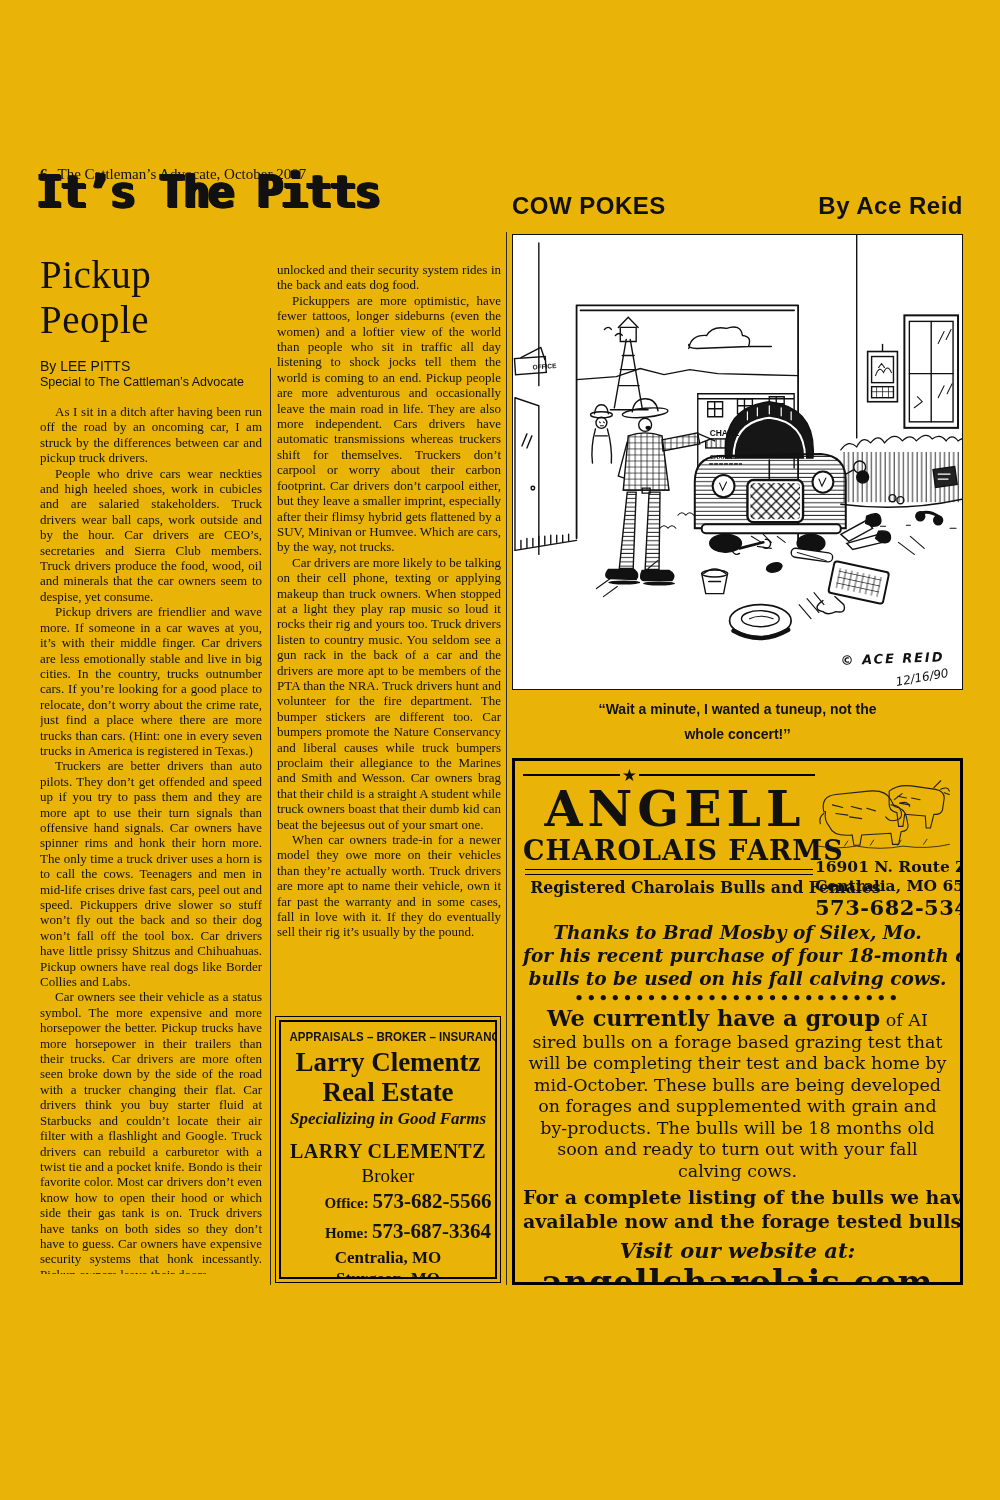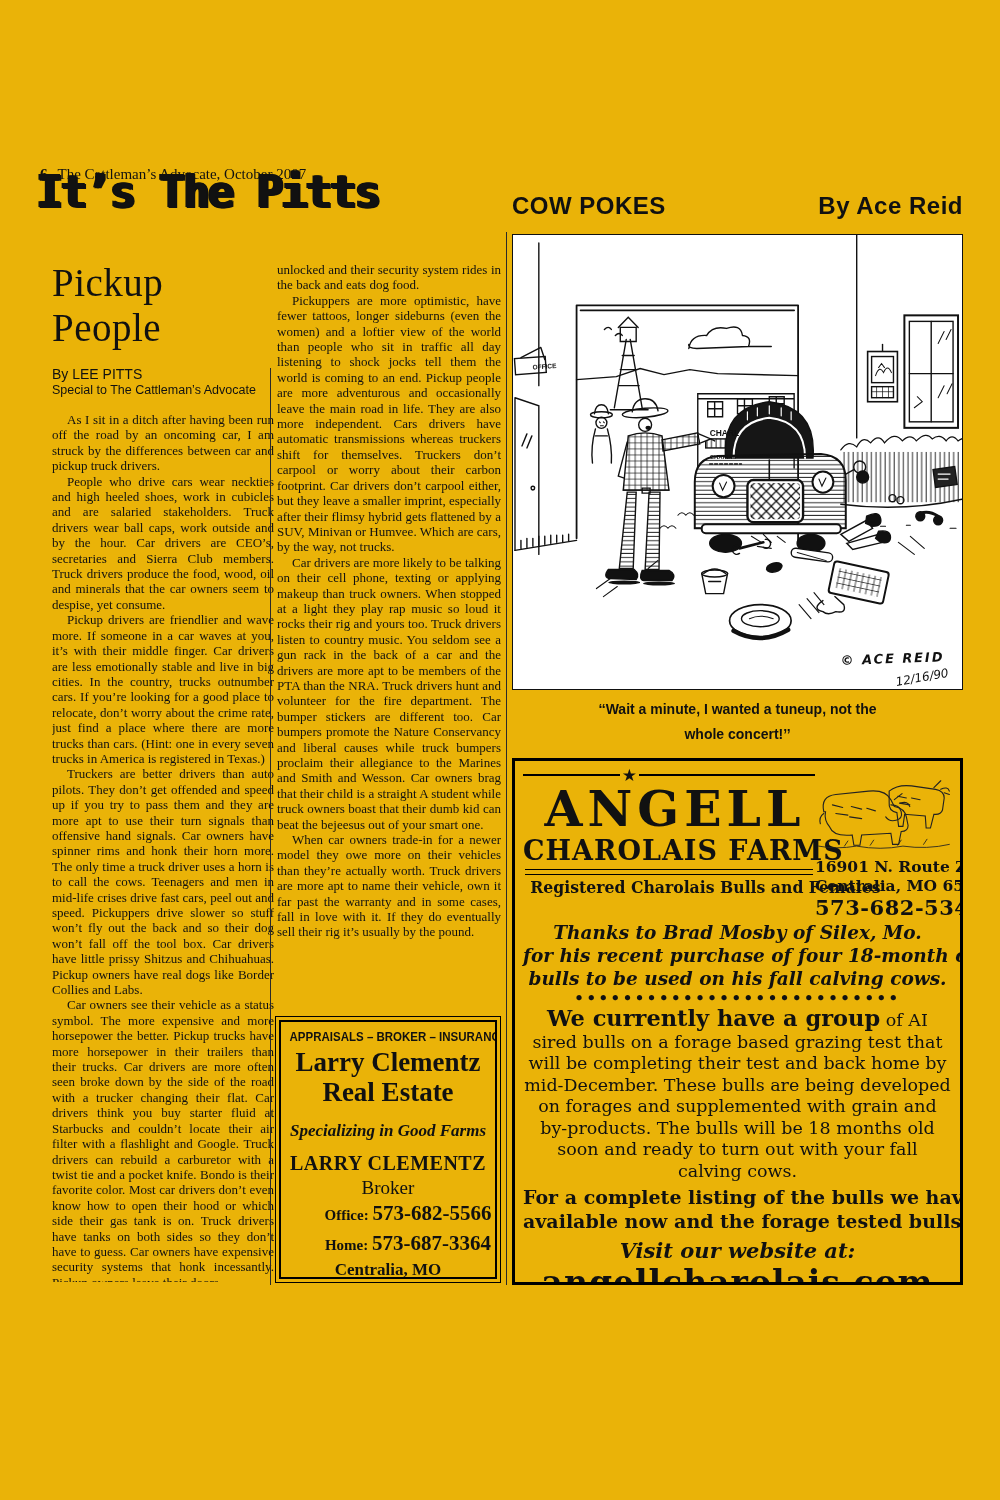--- a/index.html
+++ b/index.html
@@ -9,39 +9,39 @@
 
   
   .folio{left:40px;top:166px;width:470px;font-size:15px;}
   .folio .pgno{font-weight:bold;margin-right:10px;}
   .main-title{left:36px;top:166px;width:474px;
       font-family:"DejaVu Sans Mono",monospace;font-weight:700;font-size:44px;
       letter-spacing:-2px;white-space:nowrap;
       text-shadow:1.3px 0 currentColor,-1.3px 0 currentColor,0 1.3px currentColor,2.4px 1.3px currentColor;}
 
   
-  .col1{left:40px;top:260px;width:222px;height:1022px;overflow:hidden;margin-left:12px;}
+  .col1{left:40px;top:252px;width:222px;height:1022px;overflow:hidden;}
   .col2{left:277px;top:262px;width:224px;height:745px;overflow:hidden;}
   .headline{font-size:39px;font-weight:400;margin:0 0 16px 0;letter-spacing:.5px;}
   .byline{font-family:"Liberation Sans",sans-serif;font-size:14px;line-height:17px;}
   .byline-sub{font-family:"Liberation Sans",sans-serif;font-size:12.5px;line-height:15px;margin-bottom:14px;}
   .body-text p{margin:0;font-size:13px;line-height:15.4px;text-align:justify;text-indent:15px;}
   .body-text p.cont{text-indent:0;}
 
   .vrule{width:1px;background:#2a2a2a;}
   .vrule.a{left:270px;top:368px;height:917px;}
   .vrule.b{left:506px;top:232px;height:1053px;}
 
   
   .clementz{left:275px;top:1016px;width:226px;height:267px;border:1.5px solid #000;padding:3px;box-sizing:border-box;}
   .clementz .inner{border:2.5px solid #000;height:100%;box-sizing:border-box;text-align:center;overflow:hidden;padding-top:5px;}
   .clz-tag{font-family:"Liberation Sans",sans-serif;font-weight:bold;font-size:12.5px;
            transform:scaleX(.92);white-space:nowrap;line-height:20px;}
   .clz-name{font-size:27px;font-weight:bold;line-height:30px;white-space:nowrap;}
-  .clz-spec{font-size:17px;font-weight:bold;font-style:italic;line-height:23px;white-space:nowrap;margin-top:12px;}
+  .clz-spec{font-size:17px;font-weight:bold;font-style:italic;line-height:23px;white-space:nowrap;}
   .clz-contact{font-size:20px;font-weight:bold;line-height:25px;margin-top:9px;letter-spacing:.5px;}
   .clz-broker{font-size:19px;line-height:23px;}
   .clz-phone{font-size:21px;font-weight:bold;line-height:28px;white-space:nowrap;padding-left:40px;}
   .clz-phone .lbl{font-size:15px;}
   .clz-city{font-size:17px;font-weight:bold;line-height:21px;}
 
   
   .cowpokes-row{left:512px;top:192px;width:451px;display:flex;justify-content:space-between;
       font-family:"Liberation Sans",sans-serif;font-weight:bold;font-size:24px;letter-spacing:.5px;}
   .cartoon-frame{left:512px;top:234px;width:451px;height:456px;border:1.8px solid #111;box-sizing:border-box;background:#fff;}
@@ -304,21 +304,21 @@
         <div class="addr">16901 N. Route Z</div>
         <div class="addr">Centralia, MO 65240</div>
         <div class="ang-phone">573-682-5348</div>
       </div>
     </div>
     <div class="thanks">Thanks to Brad Mosby of Silex, Mo.</div>
     <div class="thanks" style="margin-top:0">for his recent purchase of four 18-month old</div>
     <div class="thanks" style="margin-top:0">bulls to be used on his fall calving cows.</div>
     <div class="dots">•••••••••••••••••••••••••••</div>
     <div class="ang-body">
-      <span class="lead">We currently have a group</span><span> of AI sired bulls on a forage based grazing test that will be completing their test and back home by mid-December. These bulls are being developed on forages and supplemented with grain and by-products. The bulls will be 18 months old soon and ready to turn out with your fall calving cows.</span>
+      <span class="lead">We currently have a group</span><span> of AI sired bulls on a forage based grazing test that will be completing their test and back home by mid-October. These bulls are being developed on forages and supplemented with grain and by-products. The bulls will be 18 months old soon and ready to turn out with your fall calving cows.</span>
     </div>
     <div class="listing">For a complete listing of the bulls we have</div>
     <div class="listing" style="margin-top:0">available now and the forage tested bulls:</div>
     <div class="site-intro">Visit our website at:</div>
     <div class="site">angellcharolais.com</div>
 
   </div>
 
 </div>
 

